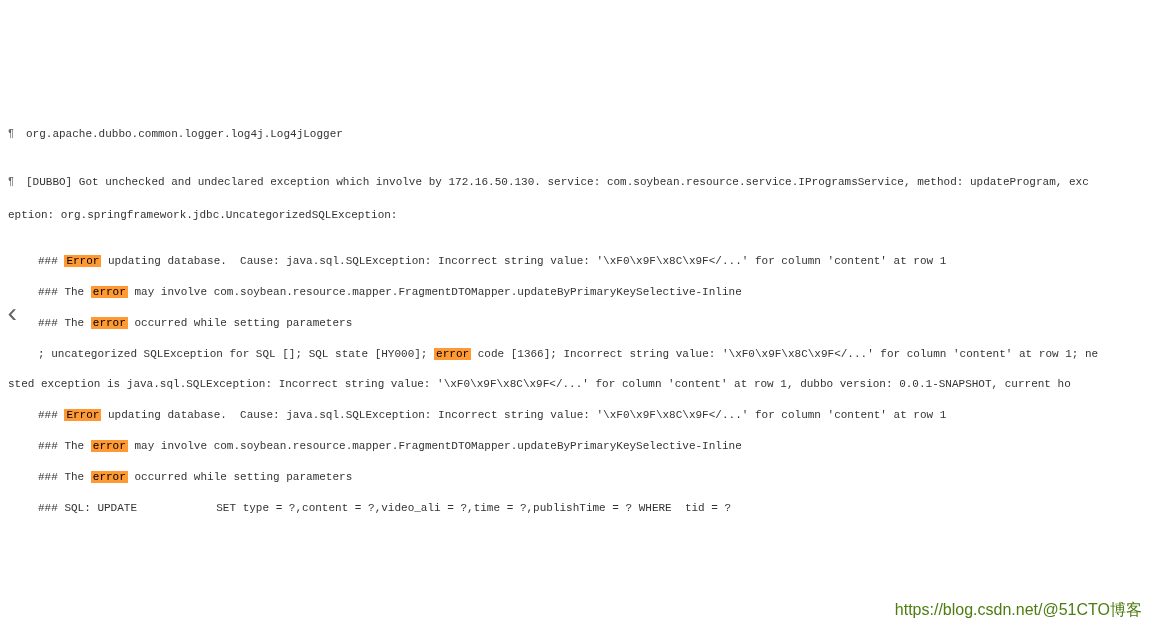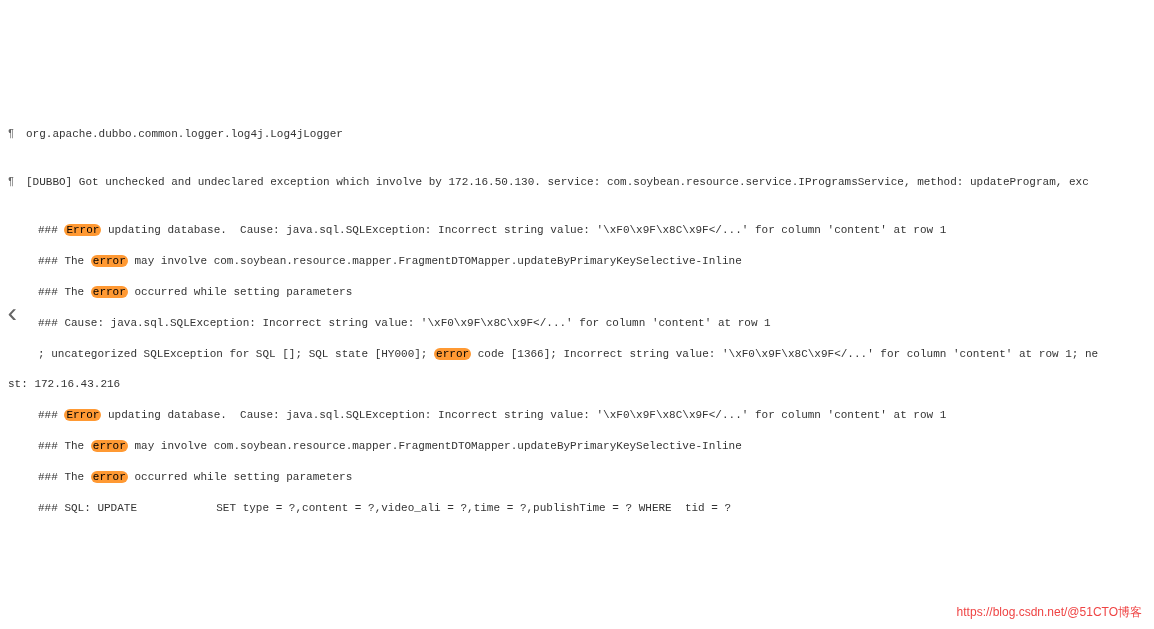--- a/index.html
+++ b/index.html
@@ -25,42 +25,41 @@
       flex-shrink: 0;
       width: 12px;
     }
     .log-body {
       flex: 1;
     }
     .highlight {
       background: #ff9933;
       color: #000;
       padding: 0 2px;
-      border-radius: 6px;
     }
     .indent-hash {
       padding-left: 30px;
     }
     .back-arrow {
       position: fixed;
       left: 4px;
       top: 50%;
       transform: translateY(-50%);
       font-size: 28px;
       color: #666;
       cursor: pointer;
       font-weight: 300;
       z-index: 10;
     }
     .watermark {
       position: fixed;
       bottom: 8px;
       right: 12px;
-      color: #ef4444;
-      font-size: 12px;
+      color: #4d7c0f;
+      font-size: 16px;
       font-family: sans-serif;
     }
     .content-wrap {
       overflow-x: hidden;
     }
   </style>
 </head>
 <body>
 
 
@@ -71,27 +70,27 @@
 
 <div class="log-header">
   <span class="bullet">¶</span>
   <span class="log-body">org.apache.dubbo.common.logger.log4j.Log4jLogger</span>
 </div>
 
 <div class="log-header">
   <span class="bullet">¶</span>
   <span class="log-body">[DUBBO] Got unchecked and undeclared exception which involve by 172.16.50.130. service: com.soybean.resource.service.IProgramsService, method: updateProgram, exc</span>
 </div>
+<div>eption: org.springframework.jdbc.UncategorizedSQLException:</div>
 
 <div class="indent-hash"><span>### </span><span class="highlight">Error</span><span> updating database.  Cause: java.sql.SQLException: Incorrect string value: '\xF0\x9F\x8C\x9F&lt;/...' for column 'content' at row 1</span></div>
 <div class="indent-hash"><span>### The </span><span class="highlight">error</span><span> may involve com.soybean.resource.mapper.FragmentDTOMapper.updateByPrimaryKeySelective-Inline</span></div>
 <div class="indent-hash"><span>### The </span><span class="highlight">error</span><span> occurred while setting parameters</span></div>
-<div class="indent-hash">### Cause: java.sql.SQLException: Incorrect string value: '\xF0\x9F\x8C\x9F&lt;/...' for column 'content' at row 1</div>
 <div class="indent-hash"><span>; uncategorized SQLException for SQL []; SQL state [HY000]; </span><span class="highlight">error</span><span> code [1366]; Incorrect string value: '\xF0\x9F\x8C\x9F&lt;/...' for column 'content' at row 1; ne</span></div>
-<div>st: 172.16.43.216</div>
+<div>sted exception is java.sql.SQLException: Incorrect string value: '\xF0\x9F\x8C\x9F&lt;/...' for column 'content' at row 1, dubbo version: 0.0.1-SNAPSHOT, current ho</div>
 <div class="indent-hash"><span>### </span><span class="highlight">Error</span><span> updating database.  Cause: java.sql.SQLException: Incorrect string value: '\xF0\x9F\x8C\x9F&lt;/...' for column 'content' at row 1</span></div>
 <div class="indent-hash"><span>### The </span><span class="highlight">error</span><span> may involve com.soybean.resource.mapper.FragmentDTOMapper.updateByPrimaryKeySelective-Inline</span></div>
 <div class="indent-hash"><span>### The </span><span class="highlight">error</span><span> occurred while setting parameters</span></div>
 <div class="indent-hash">### SQL: UPDATE            SET type = ?,content = ?,video_ali = ?,time = ?,publishTime = ? WHERE  tid = ?</div>
 
 
 
 
 
 

